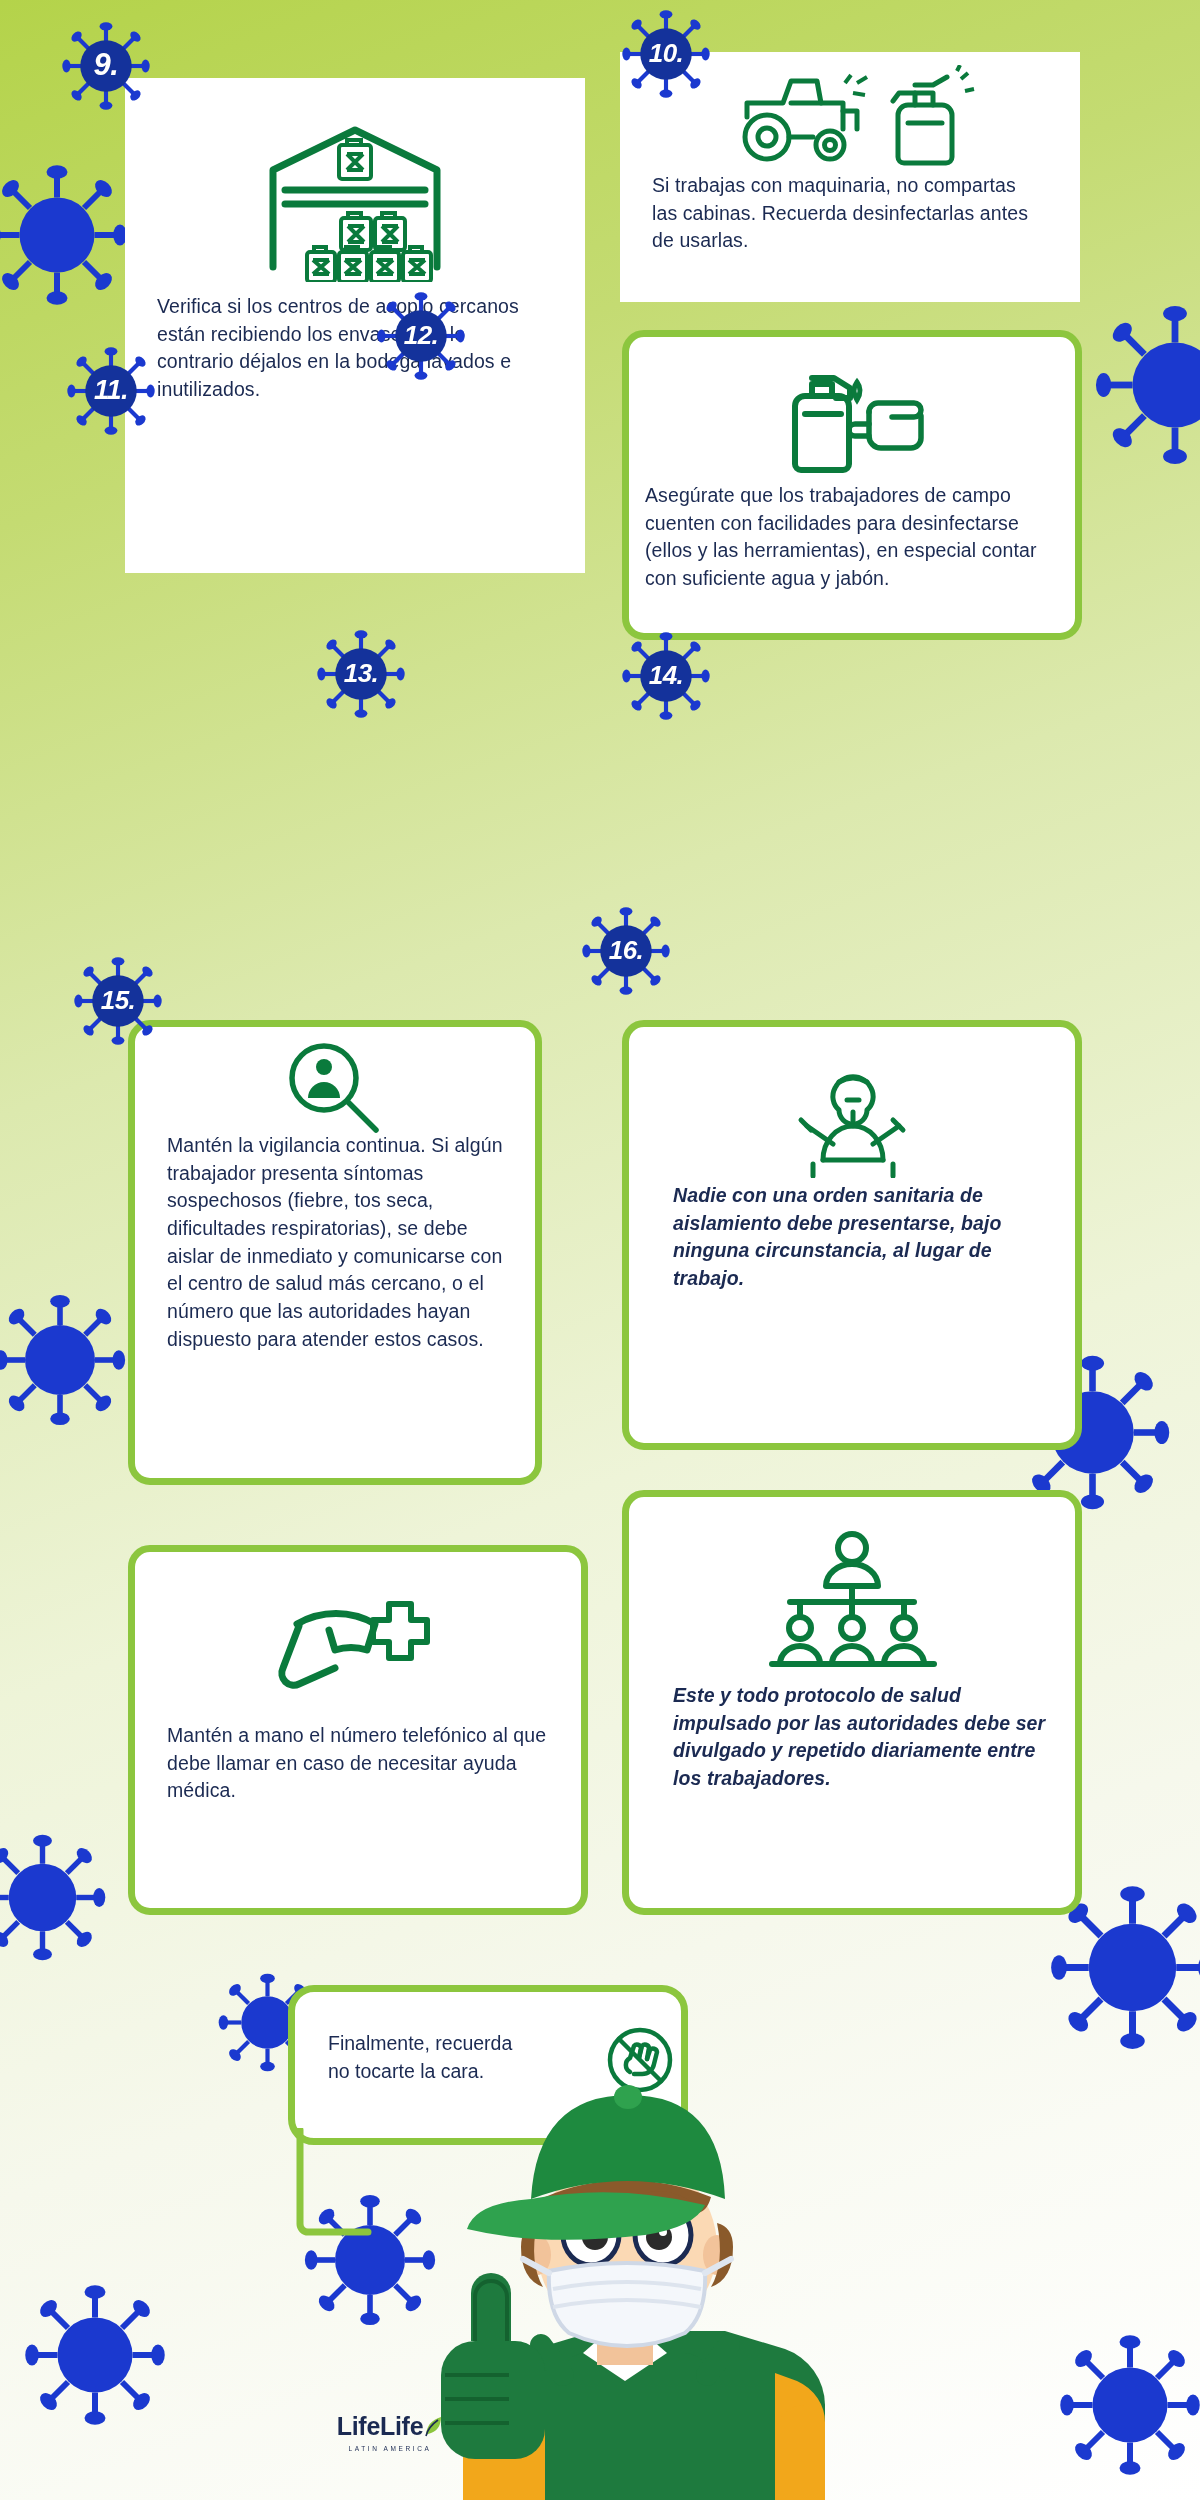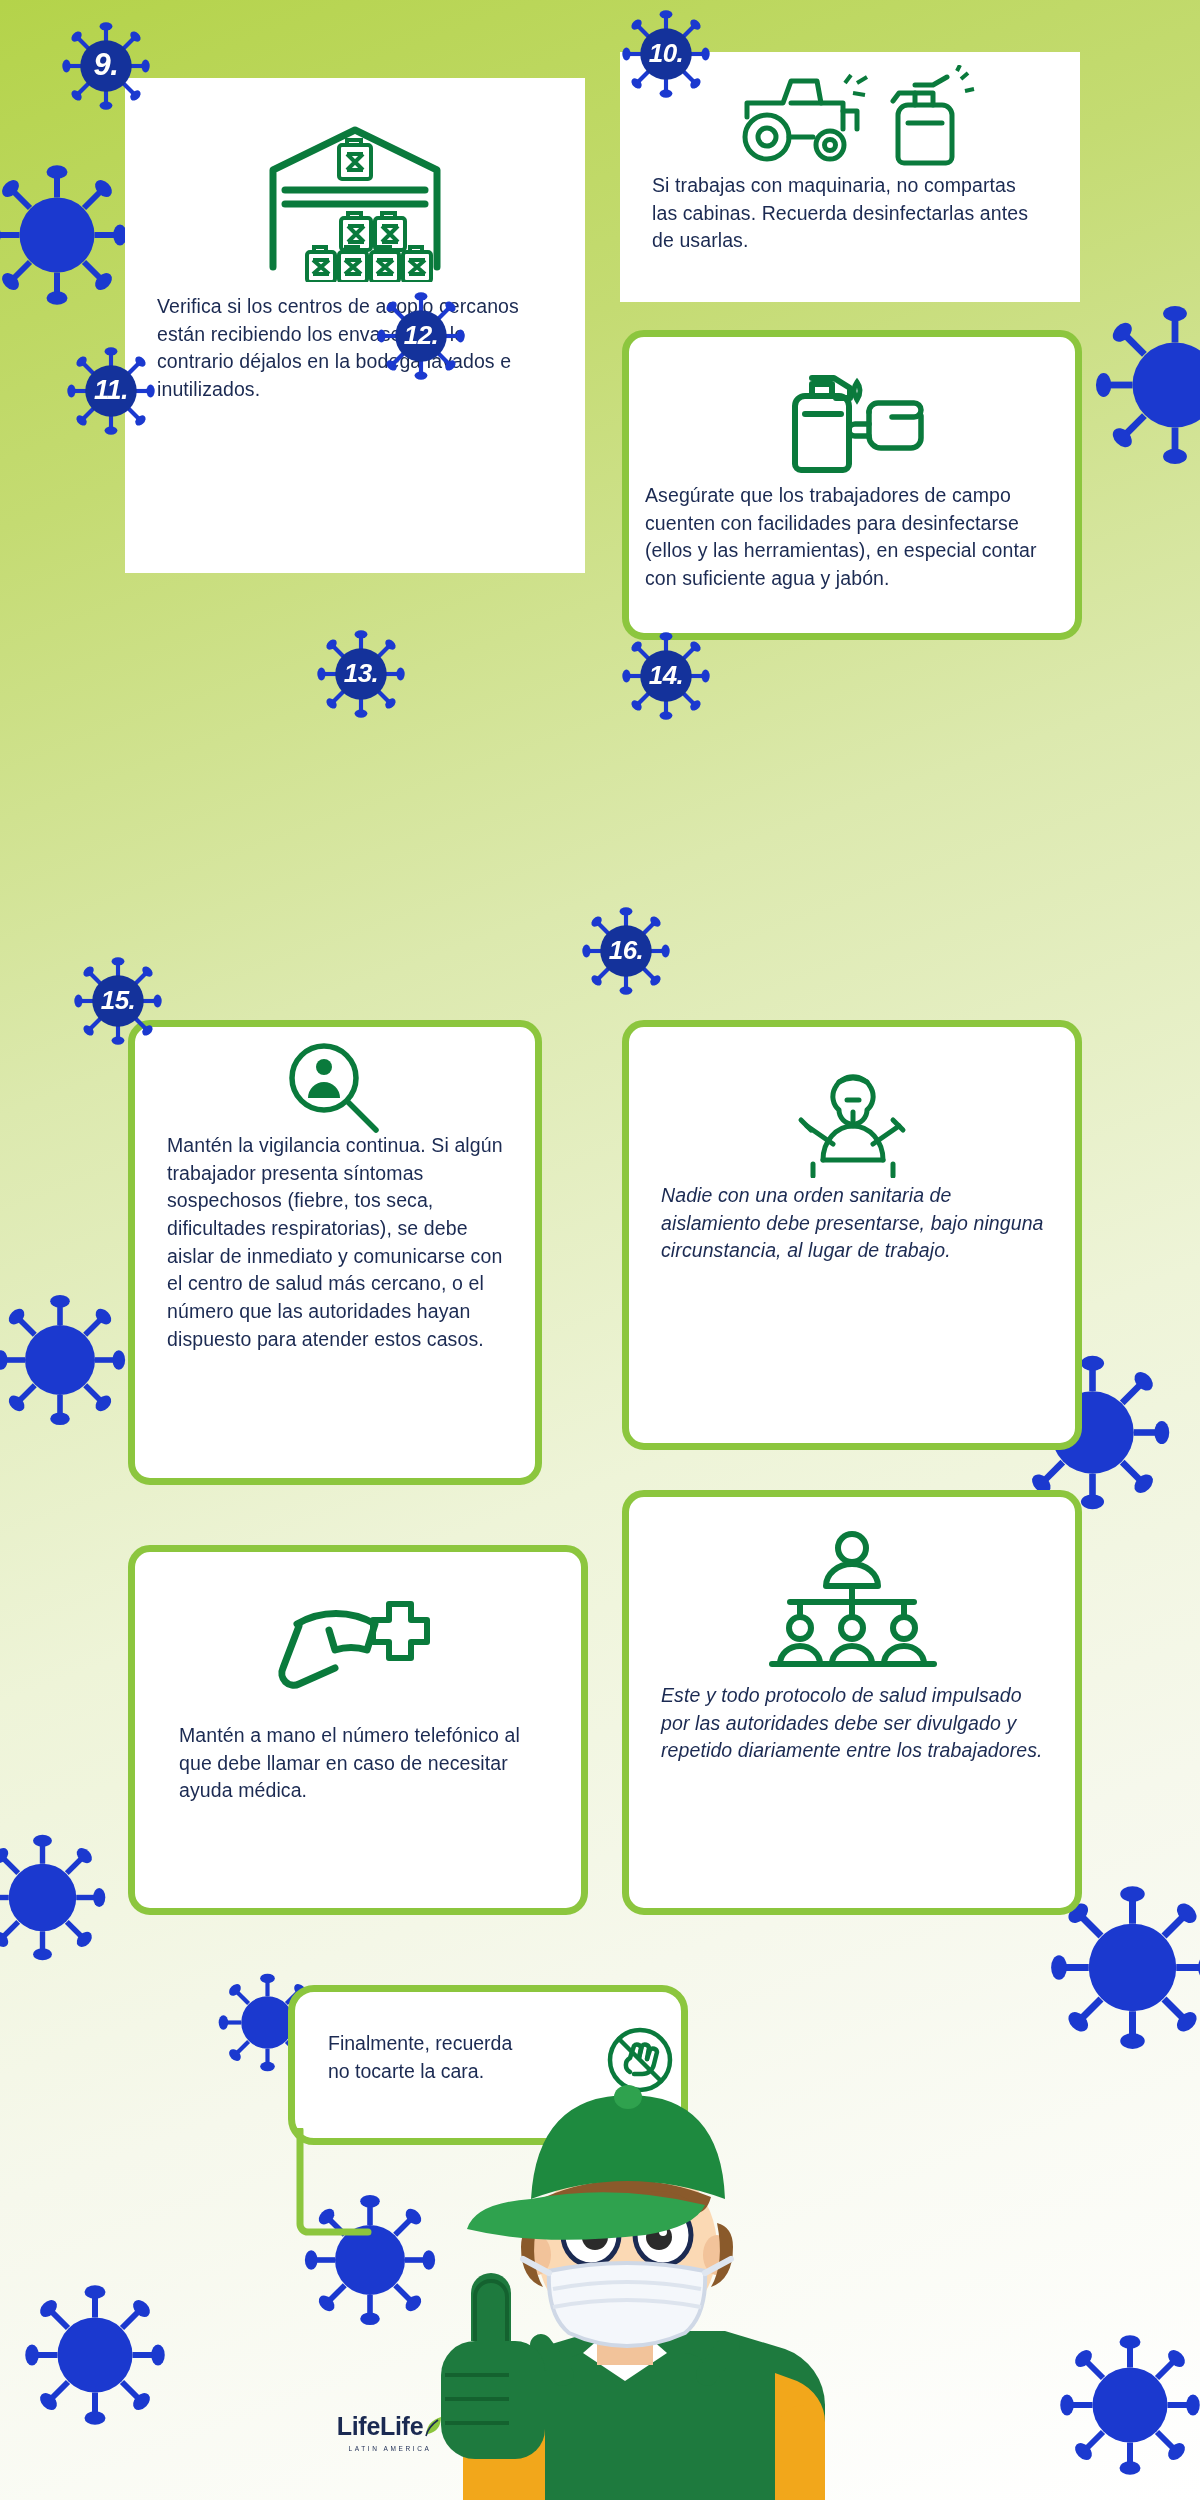--- a/index.html
+++ b/index.html
@@ -26,21 +26,21 @@
   .card-inner { position:absolute; inset:0; display:flex; flex-direction:column; }
   .card-icon { display:flex; align-items:center; justify-content:center; }
   .card-icon svg { display:block; }
   .card-text {
     color:#1b2a52;
     font-size:19.5px;
     line-height:1.42;
     letter-spacing:0.1px;
     white-space:pre-line;
   }
-  .card-text.em { font-style:italic; font-weight:normal; }
+  .card-text.em { font-style:italic; font-weight:bold;margin-left:12px; }
 
   
   .badge { position:absolute; width:92px; height:92px; }
   .badge .bsvg { position:absolute; inset:0; }
   .badge .num {
     position:absolute; inset:0;
     display:flex; align-items:center; justify-content:center;
     color:#fff; font-weight:bold; font-style:italic;
     font-size:31px; letter-spacing:-0.5px;
     text-shadow:0 0 1px rgba(0,0,0,.2);
@@ -639,21 +639,21 @@
         <svg width="175" height="125" viewBox="0 0 175 125">
           <g fill="none" stroke="#0a7a3c" stroke-width="7" stroke-linejoin="round" stroke-linecap="round">
             <path d="M26 34 a78 78 0 0 1 78 0 l-8 26 a52 52 0 0 0 -32 0 l-6 -20"></path>
             <path d="M28 36 l-16 42 a12 12 0 0 0 16 16 l36 -16"></path>
           </g>
           <g fill="none" stroke="#0a7a3c" stroke-width="6" stroke-linejoin="round">
             <path d="M118 14 h22 v16 h16 v22 h-16 v16 h-22 v-16 h-16 v-22 h16 z"></path>
           </g>
         </svg>
       </div>
-      <div class="card-text" style="padding:0 34px 0 44px;">Mantén a mano el número telefónico al que debe llamar en caso de necesitar ayuda médica.</div>
+      <div class="card-text" style="padding:0 34px 0 32px;">Mantén a mano el número telefónico al que debe llamar en caso de necesitar ayuda médica.</div>
     </div>
   </div>
   <div class="badge" style="left:72px; top:955px;">
     <svg class="bsvg" viewBox="0 0 100 100">
       <g fill="#1b39cf">
         <g stroke="#1b39cf" stroke-width="4.5">
           <line x1="50" y1="25" x2="50" y2="8"></line>
             <line x1="50" y1="75" x2="50" y2="92"></line>
           <line x1="25" y1="50" x2="8" y2="50"></line>
             <line x1="75" y1="50" x2="92" y2="50"></line>

